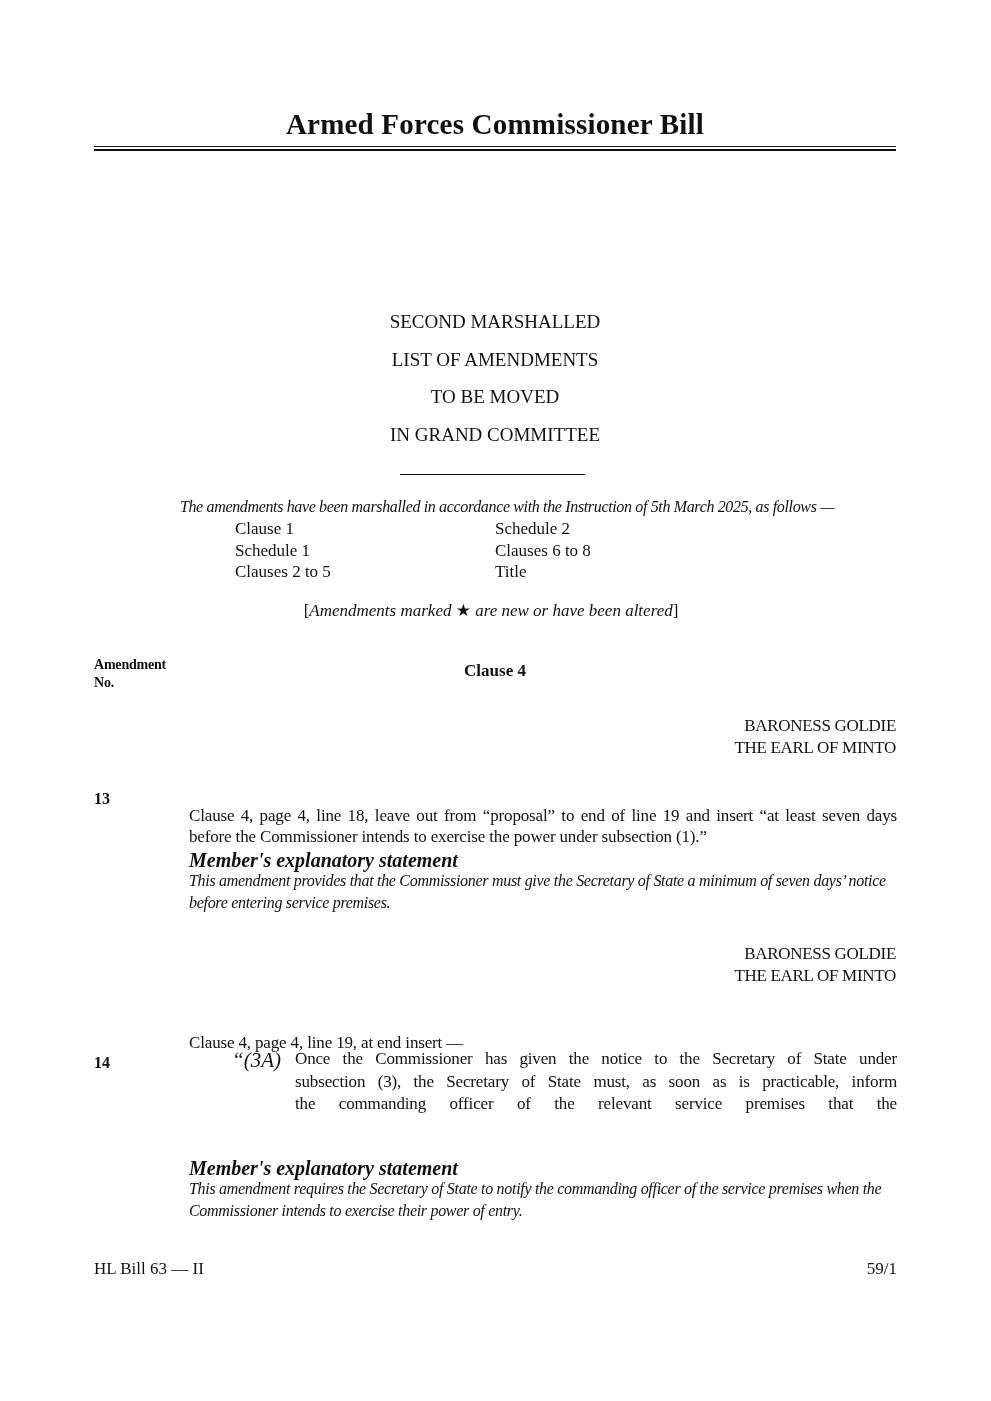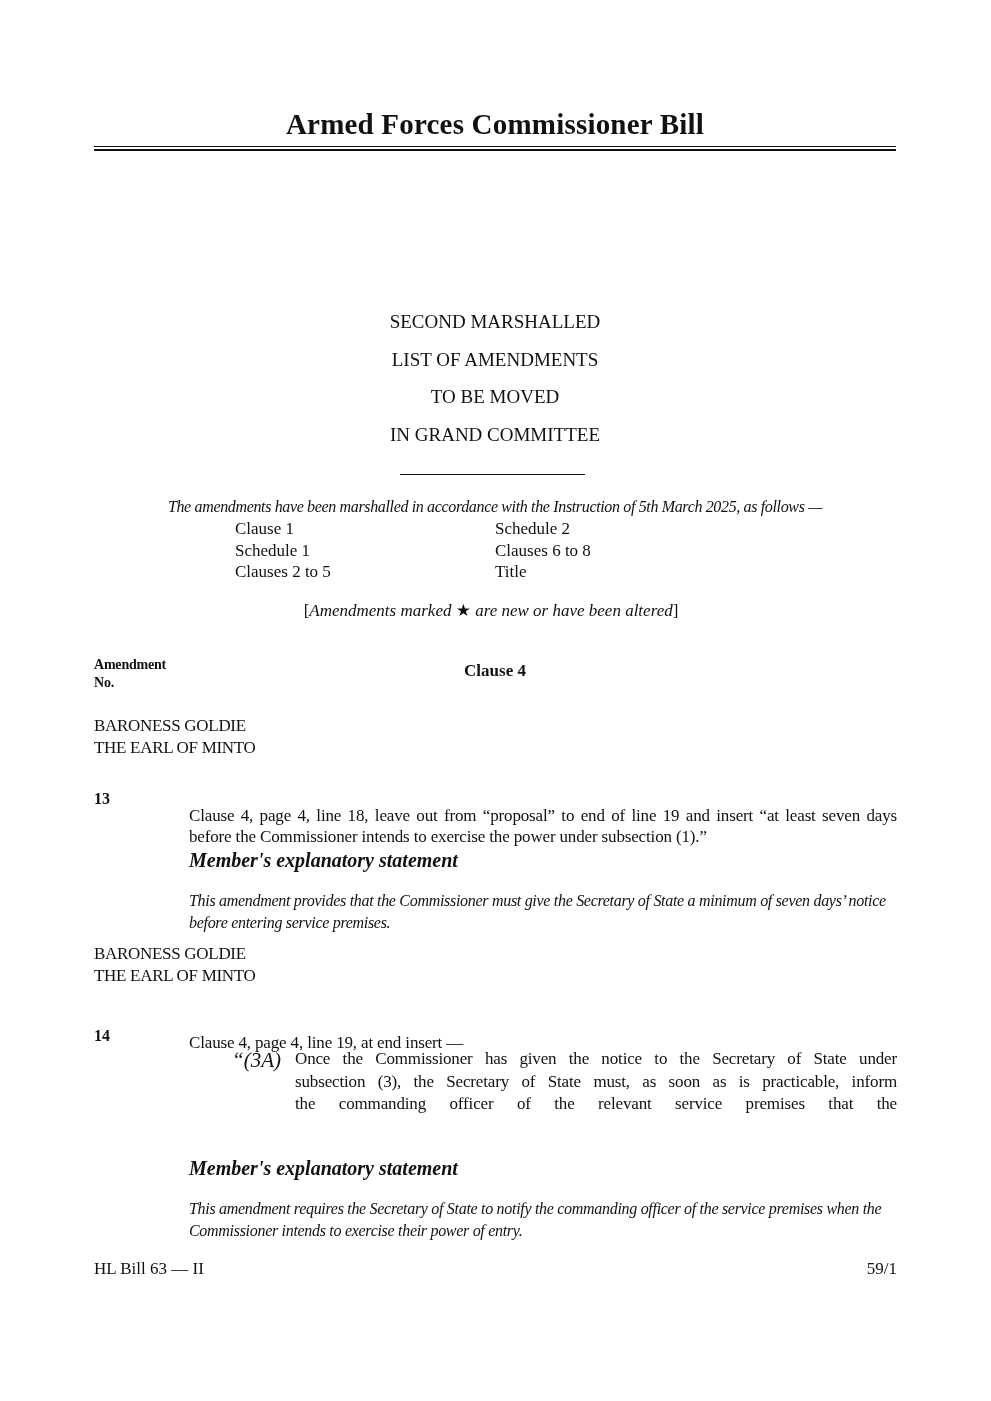--- a/index.html
+++ b/index.html
@@ -18,21 +18,21 @@
   .rule-thin { left: 94px; width: 802px; top: 146px; height: 0; border-top: 1.2px solid #111; }
   .rule-thick { left: 94px; width: 802px; top: 149px; height: 0; border-top: 2.6px solid #111; }
 
   .heading-block {
     left: 94px; width: 802px; top: 303px; text-align: center;
     font-family: "Liberation Serif", serif; font-size: 19px; line-height: 37.5px;
   }
   .short-rule { left: 400px; width: 185px; top: 474px; border-top: 1px solid #111; }
 
   .instruction {
-    left: 94px; width: 802px; top: 498px; text-align: center;
+    left: 106px; width: 802px; top: 498px; text-align: center;
     font-family: "Liberation Serif", serif; font-style: italic; font-size: 16px;
     letter-spacing: -0.35px;
   }
   .order-col { font-family: "Liberation Serif", serif; font-size: 17px; line-height: 21.5px; }
   .order-left { left: 235px; top: 518px; }
   .order-right { left: 495px; top: 518px; }
 
   .note {
     left: 90px; width: 802px; top: 600px; text-align: center;
     font-family: "Liberation Serif", serif; font-size: 17px;
@@ -41,39 +41,39 @@
 
   .amend-no-label {
     left: 94px; top: 656px; font-family: "Liberation Serif", serif;
     font-weight: bold; font-size: 14px; line-height: 18px; letter-spacing: -0.2px;
   }
   .clause-heading {
     left: 94px; width: 802px; top: 661px; text-align: center;
     font-family: "Liberation Serif", serif; font-weight: bold; font-size: 17px;
   }
   .sponsors {
-    left: 94px; width: 802px; text-align: left;
+    left: 94px; width: 802px; text-align: right;
     font-family: "Liberation Serif", serif; font-size: 17px; line-height: 22px;
     letter-spacing: -0.3px;
   }
 
   .amd-num {
     left: 94px; font-family: "Liberation Serif", serif; font-weight: bold; font-size: 16px;
   }
   .amd-text {
     left: 189px; width: 708px; font-family: "Liberation Serif", serif;
     font-size: 17px; line-height: 21px; text-align: justify; letter-spacing: -0.15px; margin-top: 16px;
   }
   .explan-head {
     left: 189px; font-family: "Liberation Serif", serif; font-weight: bold;
     font-style: italic; font-size: 20px;
   }
   .explan-text {
     left: 189px; width: 710px; font-family: "Liberation Serif", serif;
-    font-style: italic; font-size: 16px; line-height: 22px; letter-spacing: -0.3px; margin-top: 20px;
+    font-style: italic; font-size: 16px; line-height: 22px; letter-spacing: -0.3px;
   }
   .sub-label {
     left: 232px; font-family: "Liberation Serif", serif; font-size: 21px; font-style: italic;
   }
   .sub-text {
     left: 295px; width: 602px; font-family: "Liberation Serif", serif;
     font-size: 17px; line-height: 22.5px; text-align: justify; text-align-last: left;
     letter-spacing: -0.15px;
   }
   .sub-text .jl { display: block; text-align: justify; text-align-last: justify; }
@@ -128,21 +128,21 @@
 </div>
 <div class="abs amd-num" style="top:790px;">13</div>
 <div class="abs amd-text" style="top:789px;">Clause 4, page 4, line 18, leave out from “proposal” to end of line 19 and insert “at least seven days before the Commissioner intends to exercise the power under subsection (1).”</div>
 <div class="abs explan-head" style="top:849px;">Member's explanatory statement</div>
 <div class="abs explan-text" style="top:870px;">This amendment provides that the Commissioner must give the Secretary of State a minimum of seven days’ notice before entering service premises.</div>
 
 <div class="abs sponsors" style="top:943px;">
   <div>BARONESS GOLDIE</div>
   <div>THE EARL OF MINTO</div>
 </div>
-<div class="abs amd-num" style="top:1027px;">14</div>
+<div class="abs amd-num" style="top:1054px;">14</div>
 <div class="abs amd-text" style="top:1016px;">Clause 4, page 4, line 19, at end insert —</div>
 <div class="abs sub-label" style="top:1048px;">“(3A)</div>
 <div class="abs sub-text" style="top:1048px;">
   <span class="jl">Once the Commissioner has given the notice to the Secretary of State under</span>
   <span class="jl">subsection (3), the Secretary of State must, as soon as is practicable, inform</span>
   <span class="jl">the commanding officer of the relevant service premises that the</span>
 </div>
 <div class="abs explan-head" style="top:1157px;">Member's explanatory statement</div>
 <div class="abs explan-text" style="top:1178px;">This amendment requires the Secretary of State to notify the commanding officer of the service premises when the Commissioner intends to exercise their power of entry.</div>
 

